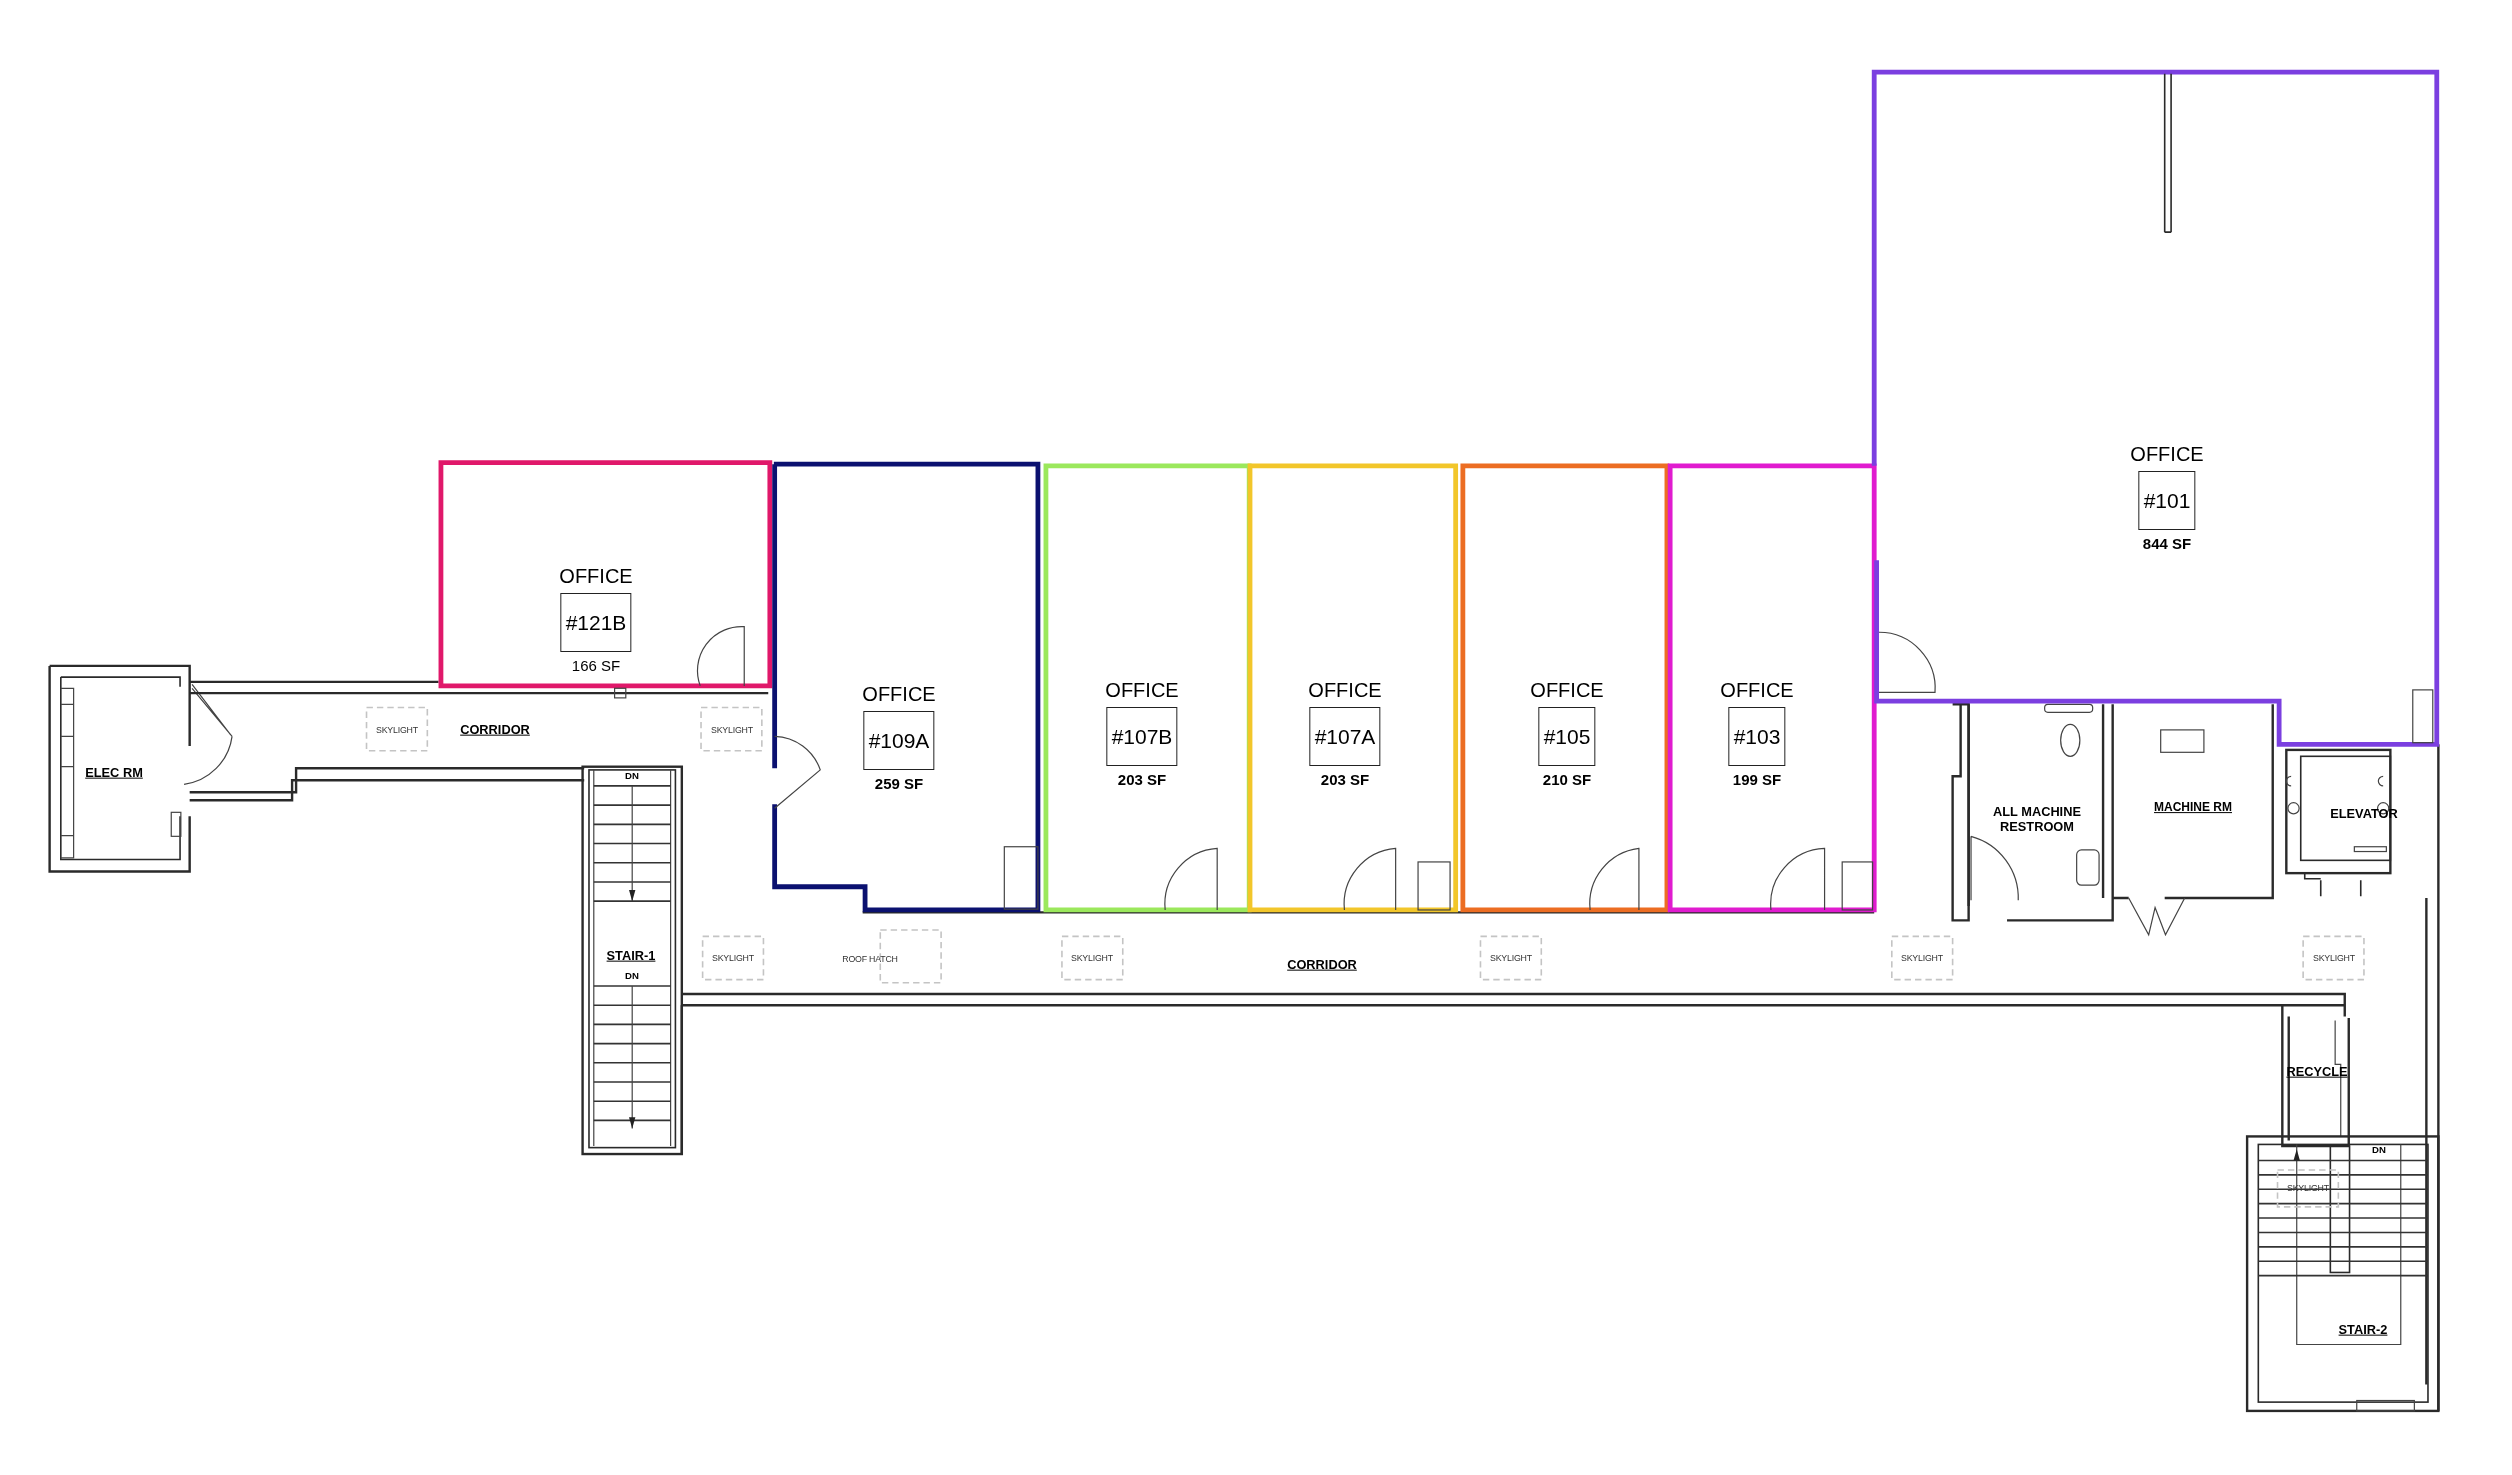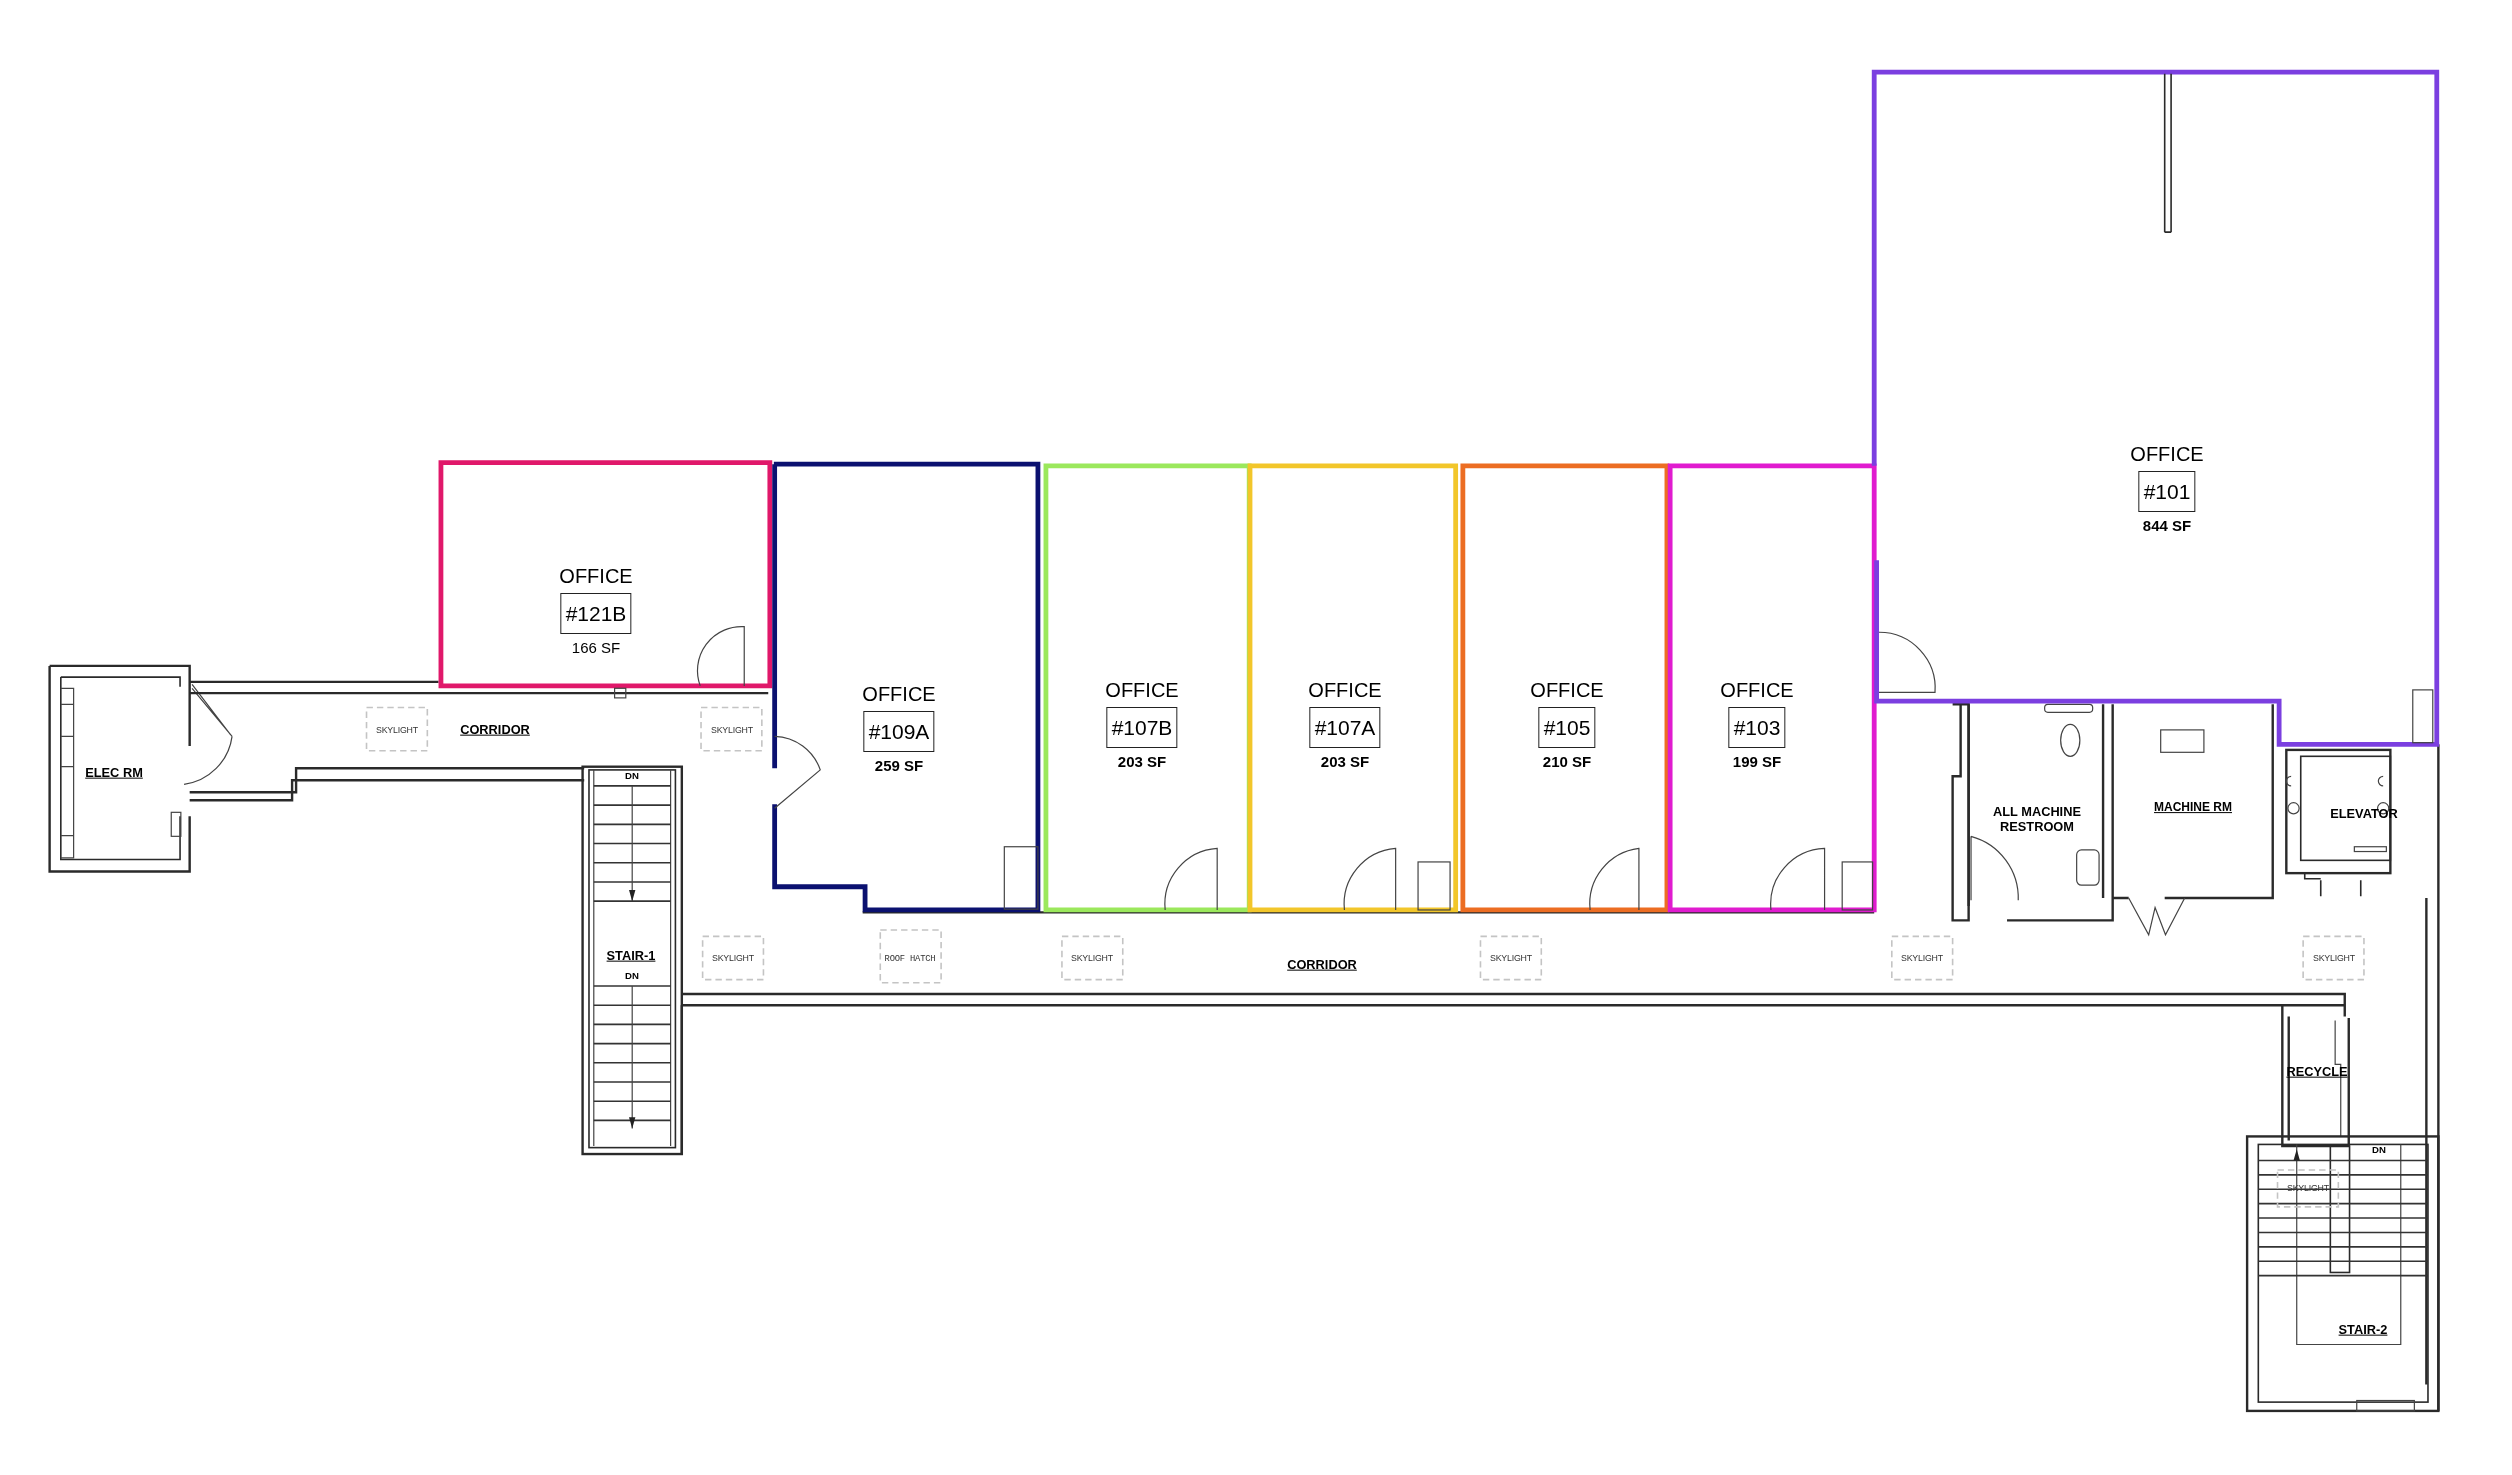--- a/index.html
+++ b/index.html
@@ -5,21 +5,21 @@
   html, body { margin: 0; padding: 0; background: #ffffff; }
   body { width: 2512px; height: 1475px; overflow: hidden; position: relative; font-family: "Liberation Sans", sans-serif; }
   svg.plan { position: absolute; left: 0; top: 0; width: 2512px; height: 1475px; }
   .wall { fill: none; stroke: #2a2a2a; stroke-width: 3; }
   .wall-thin { fill: none; stroke: #2a2a2a; stroke-width: 2; }
   .hair { fill: none; stroke: #444; stroke-width: 1.5; }
   .tread { stroke: #333; stroke-width: 2; }
   .sky { fill: none; stroke: #c4c4c4; stroke-width: 2; stroke-dasharray: 8 5; }
   .lbl { position: absolute; transform: translate(-50%, -50%); white-space: nowrap; color: #000000; text-align: center; line-height: 1.15; }
   .office-type { font-size: 20px; }
-  .room-num { font-size: 21px; border: 1.2px solid #222; padding: 8px 4px; display: inline-block; line-height: 1.1; background: #fff; }
+  .room-num { font-size: 21px; border: 1.2px solid #222; padding: 17px 4px; display: inline-block; line-height: 1.1; background: #fff; }
   .room-area { font-size: 15px; font-weight: bold; text-align: center; }
   .room-block { position: absolute; transform: translate(-50%, 0); text-align: center; display: flex; flex-direction: column; align-items: center; gap: 4.8px; }
   .space-lbl { font-size: 12.8px; font-weight: bold; text-decoration: underline; }
   .space-lbl.plain { text-decoration: none; }
   .sky-lbl { font-size: 8.8px; color: #333; letter-spacing: -0.2px; }
   .dn-lbl { font-size: 9.6px; font-weight: bold; }
 </style>
 </head>
 <body>
 
@@ -204,21 +204,21 @@
   <div>ALL MACHINE</div>
   <div>RESTROOM</div>
 </div>
 <div class="lbl space-lbl" style="font-size: 12px; left: 2193px; top: 808px;">MACHINE RM</div>
 <div class="lbl space-lbl plain" style="left:2364px; top:814px;">ELEVATOR</div>
 <div class="lbl space-lbl" style="left:2317px; top:1072px;">RECYCLE</div>
 
 <div class="lbl sky-lbl" style="left:397px; top:730px;">SKYLIGHT</div>
 <div class="lbl sky-lbl" style="left:732px; top:730px;">SKYLIGHT</div>
 <div class="lbl sky-lbl" style="left:733px; top:958px;">SKYLIGHT</div>
-<div class="lbl sky-lbl" style="left:910px; top:959px;font-family:Liberation Mono, monospace;">ROOF  HATCH</div>
+<div class="lbl sky-lbl" style="left:870px; top:959px;">ROOF  HATCH</div>
 <div class="lbl sky-lbl" style="left:1092px; top:958px;">SKYLIGHT</div>
 <div class="lbl sky-lbl" style="left:1511px; top:958px;">SKYLIGHT</div>
 <div class="lbl sky-lbl" style="left:1922px; top:958px;">SKYLIGHT</div>
 <div class="lbl sky-lbl" style="left:2334px; top:958px;">SKYLIGHT</div>
 <div class="lbl sky-lbl" style="left:2308px; top:1188px;">SKYLIGHT</div>
 <div class="lbl dn-lbl" style="left:632px; top:776px;">DN</div>
 <div class="lbl dn-lbl" style="left:632px; top:976px;">DN</div>
 <div class="lbl dn-lbl" style="left:2379px; top:1150px;">DN</div>
 
 

